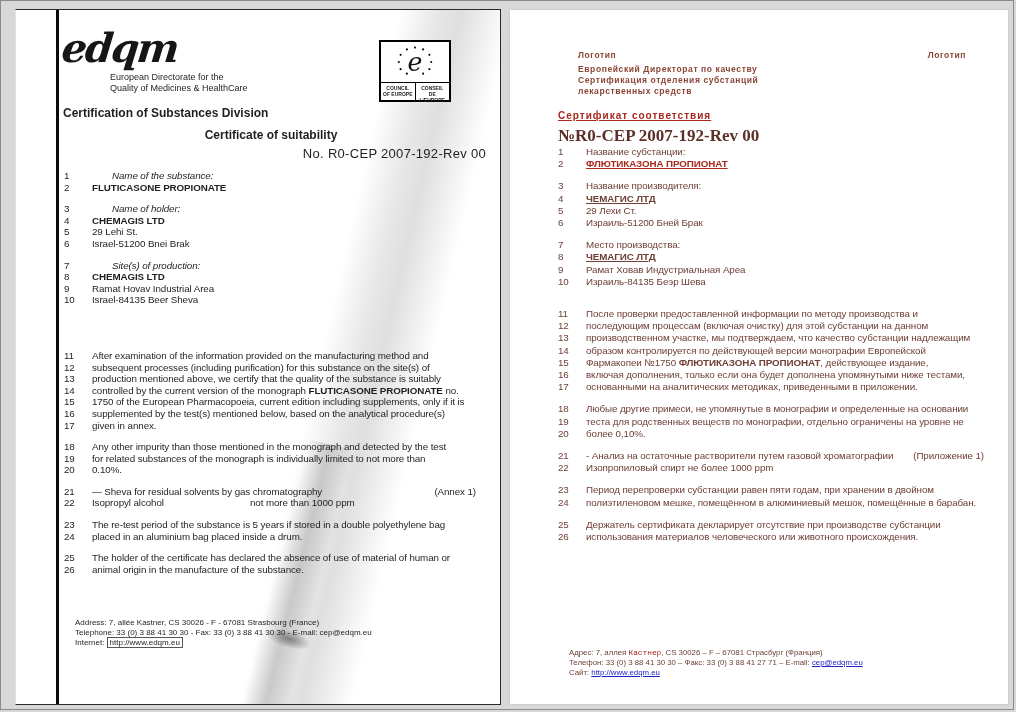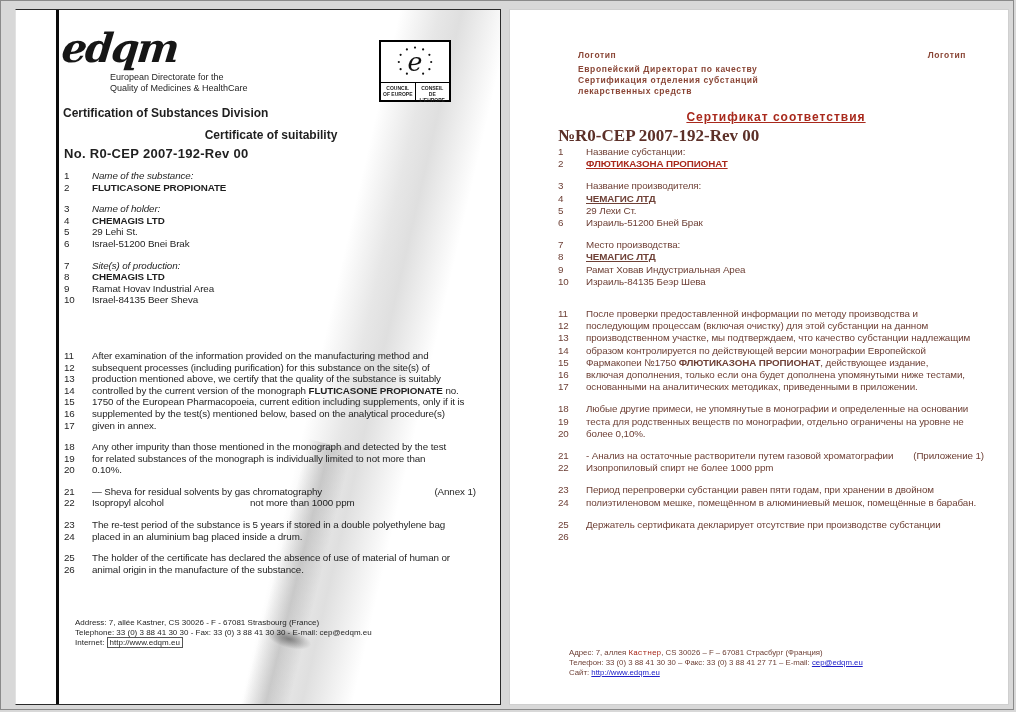--- a/index.html
+++ b/index.html
@@ -28,42 +28,42 @@
     font-size:40px;letter-spacing:-2px;transform:skewX(-6deg);color:#161616;}
   .org{position:absolute;left:94px;top:62px;font-size:9px;line-height:10.5px;}
   .division{position:absolute;left:47px;top:96px;font-size:12px;font-weight:bold;}
   .council-box{position:absolute;left:363px;top:30px;width:72px;height:62px;border:2px solid #000;background:#fff;}
   .coe-glyph{height:40px;display:flex;align-items:center;justify-content:center;}
   .coe-labels{display:flex;border-top:1px solid #000;height:18px;}
   .coe-labels span{flex:1;font-size:5px;font-weight:bold;line-height:6px;text-align:center;white-space:pre-line;padding-top:2px;}
   .coe-labels span:first-child{border-right:1px solid #000;}
 
   .title{position:absolute;top:118px;left:48px;right:22px;text-align:center;font-size:12px;font-weight:bold;}
-  .cert-no{position:absolute;top:136px;left:48px;right:14px;text-align:left;font-size:13px;font-weight:bold;letter-spacing:.3px;}
+  .cert-no{position:absolute;top:136px;left:48px;right:14px;text-align:right;font-size:13px;font-weight:normal;letter-spacing:.3px;}
 
   
   .lines{position:absolute;left:48px;right:8px;font-size:9.8px;letter-spacing:-0.1px;}
   #left-lines{top:160px;}
   #right-lines{top:136px;}
   .ln{display:flex;line-height:11.6px;}
   #right-lines .ln{line-height:12.2px;}
   .num{width:28px;flex:none;}
   .txt{white-space:nowrap;}
   .right{margin-left:auto;margin-right:16px;white-space:nowrap;}
   .gap-s{height:10px;} .gap-l{height:44px;} .gap-l2{height:20px;}
-  .b{font-weight:bold;} .i{font-style:italic;} .u{text-decoration:underline;}
+  .b{font-weight:bold;} .i{font-style:italic;margin-left:20px;} .u{text-decoration:underline;}
   .red{color:var(--accent-red);} .hl{color:var(--accent-red);font-family:Liberation Mono, monospace;}
   .link{color:var(--link-blue);text-decoration:underline;}
   .urlbox{border:1px solid #555;padding:0 2px;}
   .tab{display:inline-block;min-width:158px;}
 
   
   .rp-top{position:absolute;top:40px;left:68px;right:42px;font-size:8.5px;font-weight:bold;letter-spacing:.6px;line-height:11px;color:#8a4636;}
   .rp-logos{display:flex;justify-content:space-between;margin-bottom:3px;gap:47px;}
-  .r-title{position:absolute;top:100px;left:48px;right:14px;text-align:center;font-size:12px;font-weight:bold;
+  .r-title{position:absolute;top:100px;left:48px;right:14px;text-align:left;font-size:10px;font-weight:bold;
     letter-spacing:1px;color:var(--accent-red);text-decoration:underline;}
   .r-certno{position:absolute;top:116px;left:48px;right:14px;text-align:left;font-size:17px;font-weight:bold;color:#5c3028;font-family:Liberation Serif, serif;}
 
   
   .footer{position:absolute;left:59px;right:14px;text-align:left;font-size:8px;line-height:10px;}
   #left-footer{bottom:56px;}
   #right-footer{bottom:26px;font-size:7.8px;}
 </style>
 </head>
 <body>
@@ -353,20 +353,21 @@
           <span class="num">24</span>
           <span class="txt"><span>полиэтиленовом мешке, помещённом в алюминиевый мешок, помещённые в барабан.</span></span>
         </div>
         <div class="gap-s"></div>
         <div class="ln">
           <span class="num">25</span>
           <span class="txt"><span>Держатель сертификата декларирует отсутствие при производстве субстанции</span></span>
         </div>
         <div class="ln">
           <span class="num">26</span>
+          <span class="txt"><span>использования материалов человеческого или животного происхождения.</span></span>
         </div>
       </div>
 
     <div class="footer" id="right-footer">
         <div><span>Адрес: 7, аллея </span><span class="hl">Кастнер</span><span>, CS 30026 – F – 67081 Страсбург (Франция)</span></div>
         <div><span>Телефон: 33 (0) 3 88 41 30 30 – Факс: 33 (0) 3 88 41 27 71 – E-mail: </span><span class="link">cep@edqm.eu</span></div>
         <div><span>Сайт: </span><span class="link">http://www.edqm.eu</span></div>
       </div>
   </div>
 

